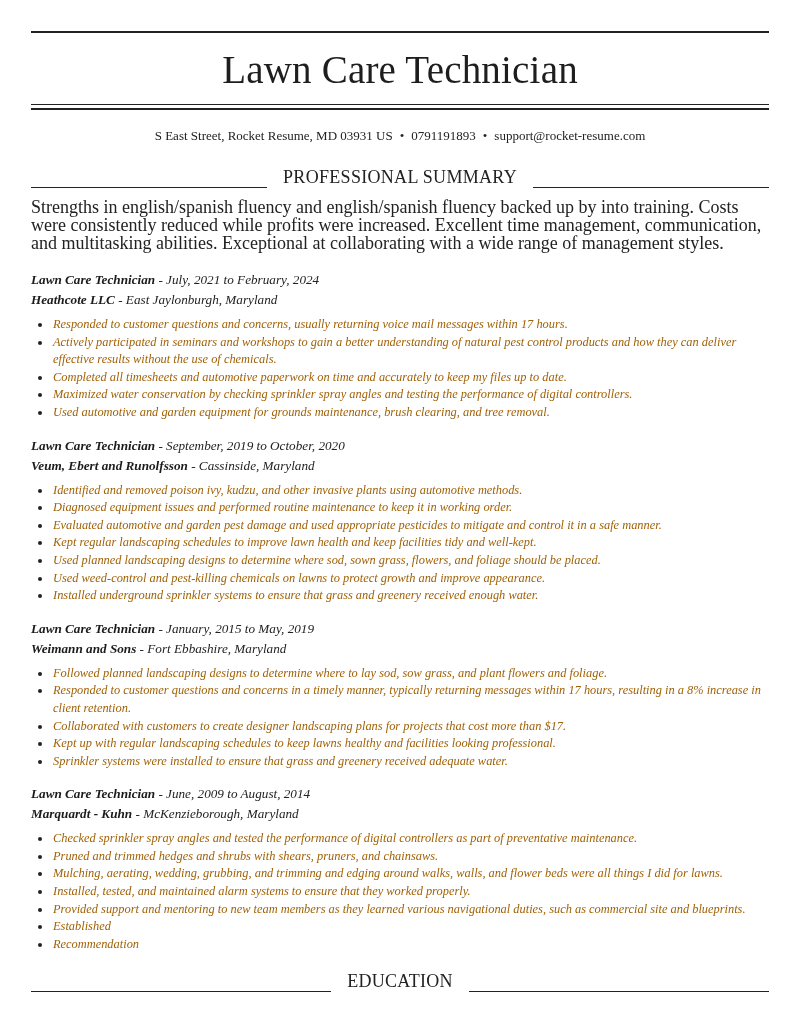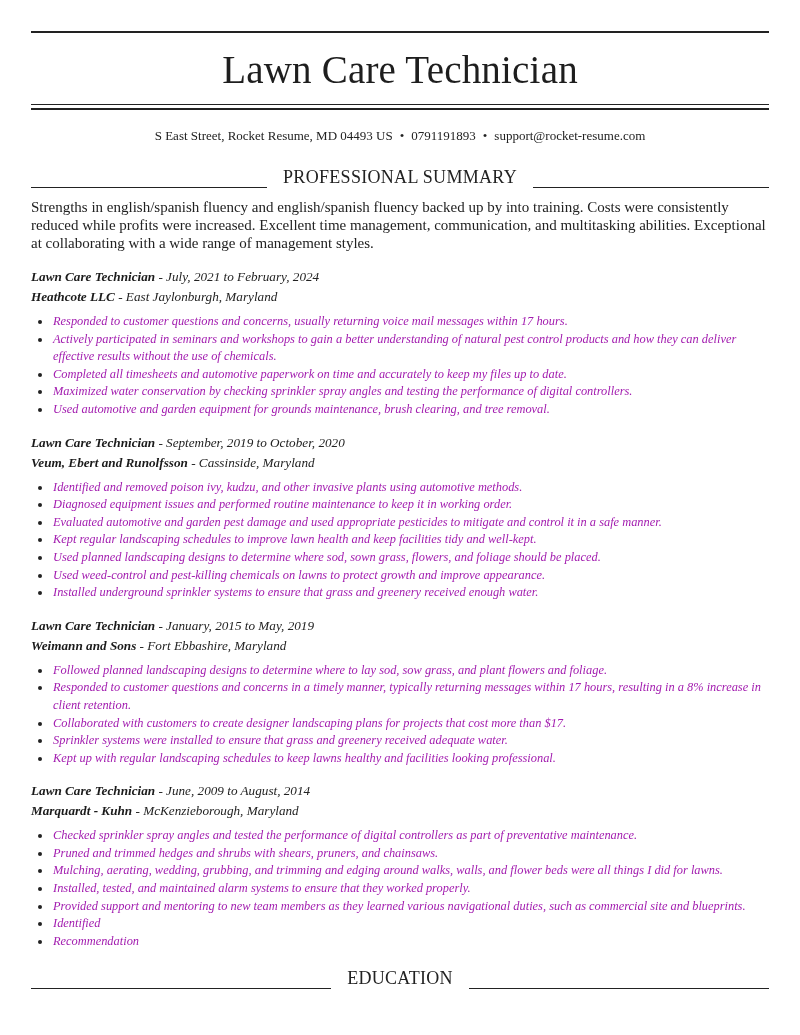--- a/index.html
+++ b/index.html
@@ -73,21 +73,21 @@
       background: #222;
     }
     .section-heading .title {
       font-size: 18px;
       letter-spacing: 0.3px;
       padding: 0 16px;
       line-height: 22px;
       color: #222;
     }
     .summary {
-      font-size: 15px;
+      font-size: 18px;
       line-height: 18px;
       margin-top: 10px;
       color: #222;
     }
     .job {
       margin-top: 14px;
       font-style: italic;
     }
     .job.first { margin-top: 12px; }
     .job-line {
@@ -98,21 +98,21 @@
     .bullets {
       list-style: none;
       margin: 6px 0 0 0;
       padding: 0;
     }
     .bullets li {
       position: relative;
       font-size: 12.4px;
       line-height: 17.6px;
       padding-left: 22px;
-      color: #a21caf;
+      color: #a16207;
     }
     .bullets li::before {
       content: "";
       position: absolute;
       left: 7px;
       top: 7px;
       width: 4px;
       height: 4px;
       border-radius: 50%;
       background: #222;
@@ -122,21 +122,21 @@
   </style>
 </head>
 <body>
 
 <div class="page">
   <div class="top-rule"></div>
   <h1 class="name">Lawn Care Technician</h1>
   <div class="double-rule"></div>
 
   <div class="contact">
-    <span>S East Street, Rocket Resume, MD 04493 US</span><span class="sep">•</span><span>0791191893</span><span class="sep">•</span><span>support@rocket-resume.com</span>
+    <span>S East Street, Rocket Resume, MD 03931 US</span><span class="sep">•</span><span>0791191893</span><span class="sep">•</span><span>support@rocket-resume.com</span>
   </div>
 
   <div class="section-heading">
     <div class="line"></div>
     <div class="title">PROFESSIONAL SUMMARY</div>
     <div class="line"></div>
   </div>
   <p class="summary">Strengths in english/spanish fluency and english/spanish fluency backed up by into training. Costs were consistently reduced while profits were increased. Excellent time management, communication, and multitasking abilities. Exceptional at collaborating with a wide range of management styles.</p>
 
 
@@ -166,35 +166,35 @@
     </ul>
   </div>
 
   <div class="job">
     <div class="job-line"><b>Lawn Care Technician</b><span> - January, 2015 to May, 2019</span></div>
     <div class="job-line"><b>Weimann and Sons</b><span> - Fort Ebbashire, Maryland</span></div>
     <ul class="bullets">
       <li>Followed planned landscaping designs to determine where to lay sod, sow grass, and plant flowers and foliage.</li>
       <li>Responded to customer questions and concerns in a timely manner, typically returning messages within 17 hours, resulting in a 8% increase in client retention.</li>
       <li>Collaborated with customers to create designer landscaping plans for projects that cost more than $17.</li>
+      <li>Kept up with regular landscaping schedules to keep lawns healthy and facilities looking professional.</li>
       <li>Sprinkler systems were installed to ensure that grass and greenery received adequate water.</li>
-      <li>Kept up with regular landscaping schedules to keep lawns healthy and facilities looking professional.</li>
     </ul>
   </div>
 
   <div class="job">
     <div class="job-line"><b>Lawn Care Technician</b><span> - June, 2009 to August, 2014</span></div>
     <div class="job-line"><b>Marquardt - Kuhn</b><span> - McKenzieborough, Maryland</span></div>
     <ul class="bullets">
       <li>Checked sprinkler spray angles and tested the performance of digital controllers as part of preventative maintenance.</li>
       <li>Pruned and trimmed hedges and shrubs with shears, pruners, and chainsaws.</li>
       <li>Mulching, aerating, wedding, grubbing, and trimming and edging around walks, walls, and flower beds were all things I did for lawns.</li>
       <li>Installed, tested, and maintained alarm systems to ensure that they worked properly.</li>
       <li>Provided support and mentoring to new team members as they learned various navigational duties, such as commercial site and blueprints.</li>
-      <li>Identified</li>
+      <li>Established</li>
       <li>Recommendation</li>
     </ul>
   </div>
 
   <div class="section-heading edu">
     <div class="line"></div>
     <div class="title">EDUCATION</div>
     <div class="line"></div>
   </div>
 </div>

